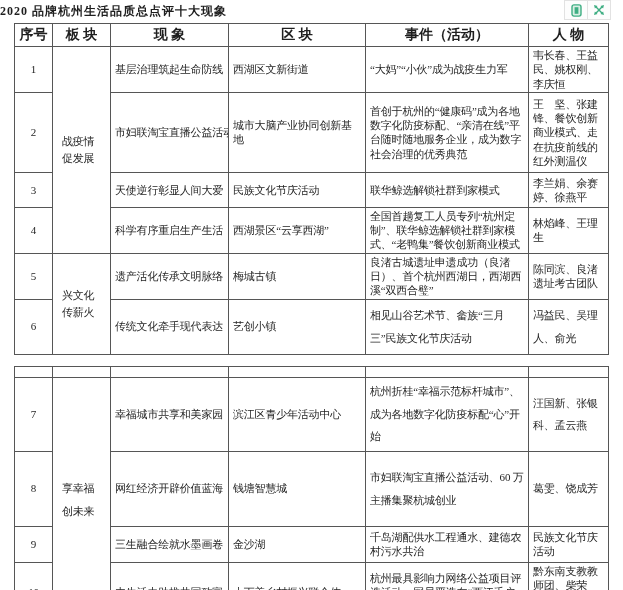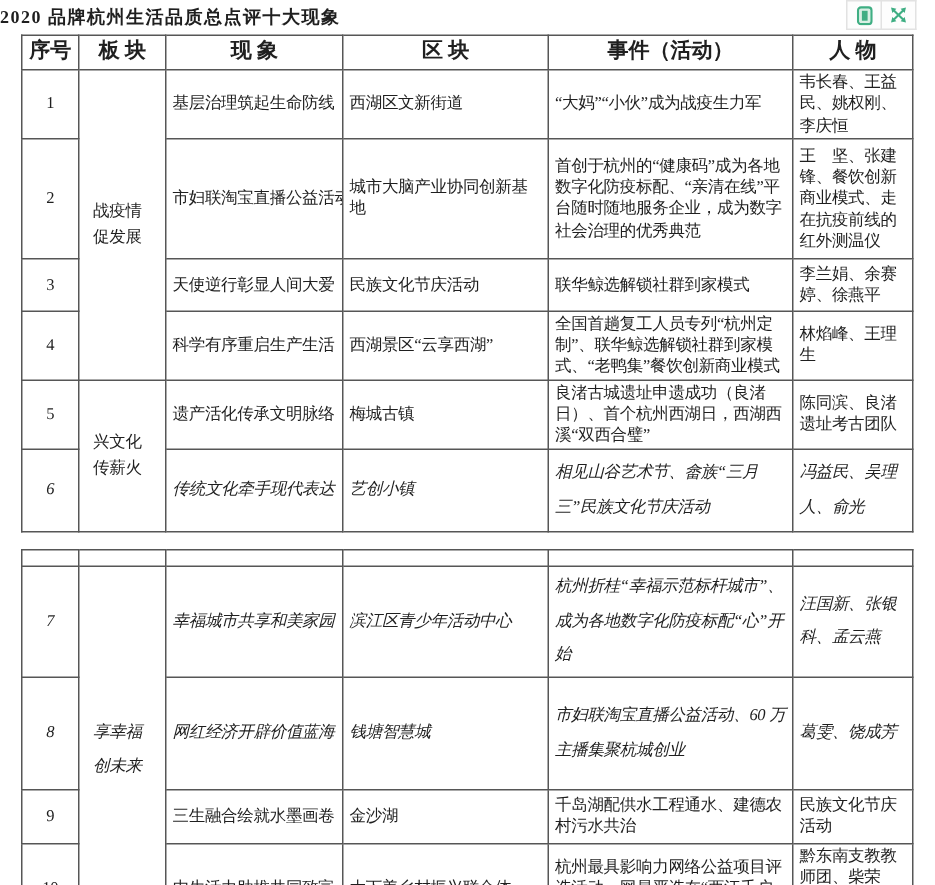--- a/index.html
+++ b/index.html
@@ -32,21 +32,21 @@
   th{
     font-weight:bold;text-align:center;font-size:14px;letter-spacing:0;
     padding:1px 2px;
   }
   .col-no{text-align:center;padding:1px 2px;}
   .col-block{text-align:left;padding:1px 9px;line-height:1.55;}
   .col-phenomenon{white-space:nowrap;}
   .col-district{}
   .col-event{}
   .col-people{}
-  .loose{line-height:2.05;font-style:italic;}
+  .loose{line-height:2.05;}
   tr[data-name="spacer-row"] td{padding:0;height:10px;}
   .table-gap{height:11px;}
 </style>
 </head>
 <body>
 
 <div class="page-title" data-name="page-title">2020 品牌杭州生活品质总点评十大现象</div>
 
 <div class="toolbar" data-name="floating-toolbar">
   <div class="tb-btn" data-name="mobile-preview-icon">

